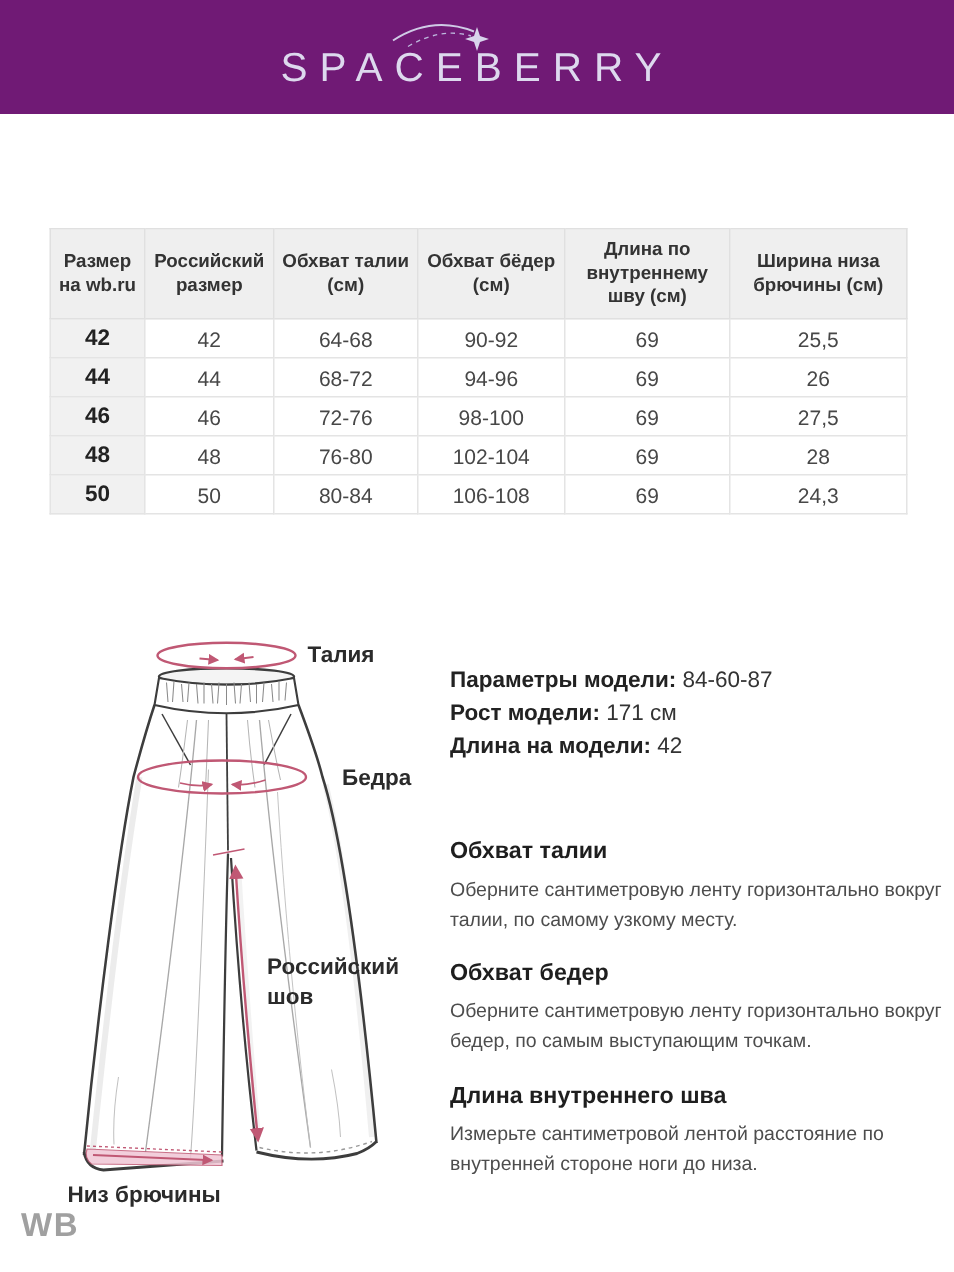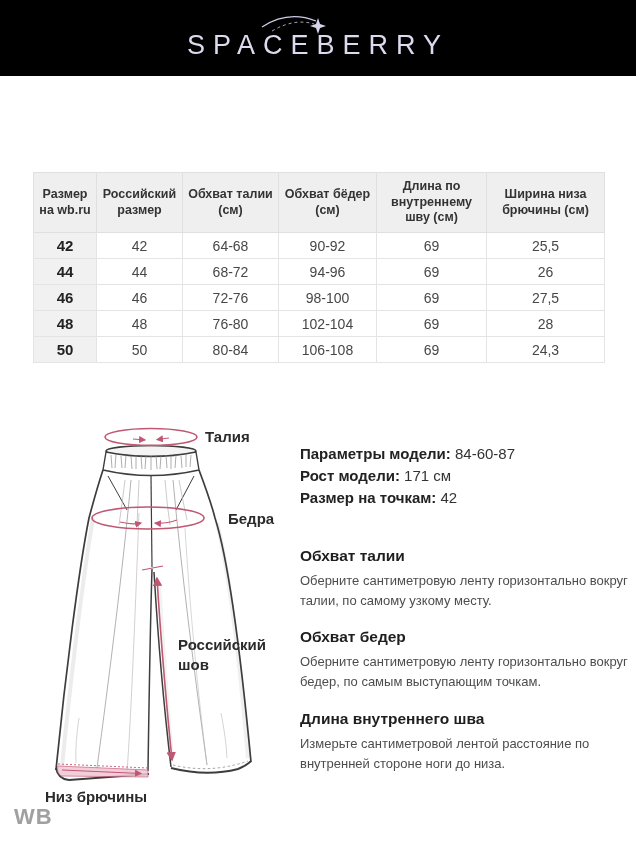--- a/index.html
+++ b/index.html
@@ -1,26 +1,26 @@
 <!DOCTYPE html>
 <html><head>
 <meta charset="utf-8">
 <style>
   html,body{margin:0;padding:0;background:#ffffff;}
   #page{position:relative;width:636px;height:848px;background:#ffffff;overflow:hidden;
         font-family:"Liberation Sans",sans-serif;color:#303030;}
 
   
-  .brand-header{position:absolute;left:0;top:0;width:636px;height:76px;background:#000000;}
+  .brand-header{position:absolute;left:0;top:0;width:636px;height:76px;background:#701a75;}
   .brand-logo{position:absolute;left:0;top:30px;width:636px;text-align:center;
       font-size:27px;font-weight:400;letter-spacing:8px;color:#ddd9ee;}
   .comet{position:absolute;left:258px;top:7px;width:82px;height:30px;}
 
   
-  .size-table-wrap{position:absolute;left:33px;top:152px;width:571px;margin-top:20px;}
+  .size-table-wrap{position:absolute;left:33px;top:152px;width:571px;}
   table.size-table{border-collapse:collapse;table-layout:fixed;width:571px;
       font-size:13.5px;color:#444;}
   table.size-table th{height:60px;background:#efefef;font-weight:600;font-size:12.5px;
       color:#333;border:1px solid #e0e0e0;text-align:center;vertical-align:middle;
       line-height:1.25;padding:2px 4px;box-sizing:border-box;}
   table.size-table td{height:26px;border:1px solid #e4e4e4;text-align:center;
       vertical-align:middle;background:#ffffff;font-size:14px;color:#474747;
       padding:0 2px;box-sizing:border-box;}
   table.size-table td:first-child{background:#f1f1f1;font-weight:700;color:#222;font-size:15px;}
 
@@ -34,21 +34,21 @@
   .wb-mark{position:absolute;left:14px;top:804px;font-size:22px;font-weight:700;
       color:#a0a0a0;letter-spacing:1px;}
 
   
   .model-info{position:absolute;left:300px;top:443px;width:326px;font-size:15px;line-height:22px;}
   .model-line .ml-label{font-weight:700;color:#222;}
   .model-line .ml-value{font-weight:400;color:#333;}
 
   .measure-sections{position:absolute;left:300px;top:543px;width:330px;}
   .measure-section{margin-bottom:17px;}
-  .ms-title{font-size:15.5px;font-weight:700;color:#1e1e1e;margin:4px 0 6px 0;}
+  .ms-title{font-size:15.5px;font-weight:700;color:#1e1e1e;margin:16px 0 6px 0;}
   .ms-text{font-size:13px;color:#4d4d4d;line-height:1.55;margin:0;}
 </style>
 </head>
 <body>
 
 <div id="page">
 
   <div class="brand-header">
     <svg class="comet" viewBox="0 0 82 30">
       <path d="M4,20 Q30,3 58,14" stroke="#cfcbe6" stroke-width="1.3" fill="none"></path>
@@ -184,21 +184,21 @@
 
   <div class="diag-label lbl-waist">Талия</div>
   <div class="diag-label lbl-hips">Бедра</div>
   <div class="diag-label lbl-inseam">Российский шов</div>
   <div class="diag-label lbl-hem">Низ брючины</div>
   <div class="wb-mark">WB</div>
 
   <div class="model-info">
       <div class="model-line"><span class="ml-label">Параметры модели: </span><span class="ml-value">84-60-87</span></div>
       <div class="model-line"><span class="ml-label">Рост модели: </span><span class="ml-value">171 см</span></div>
-      <div class="model-line"><span class="ml-label">Размер на точкам: </span><span class="ml-value">42</span></div>
+      <div class="model-line"><span class="ml-label">Длина на модели: </span><span class="ml-value">42</span></div>
     </div>
 
   <div class="measure-sections">
       <div class="measure-section">
         <div class="ms-title">Обхват талии</div>
         <p class="ms-text">Оберните сантиметровую ленту горизонтально вокруг талии, по самому узкому месту.</p>
       </div>
       <div class="measure-section">
         <div class="ms-title">Обхват бедер</div>
         <p class="ms-text">Оберните сантиметровую ленту горизонтально вокруг бедер, по самым выступающим точкам.</p>

